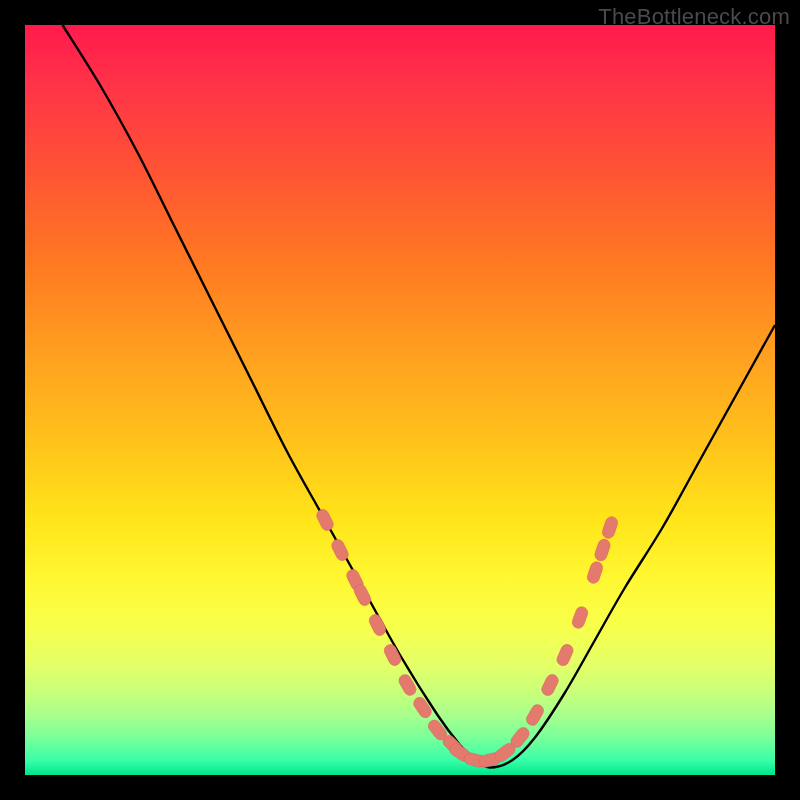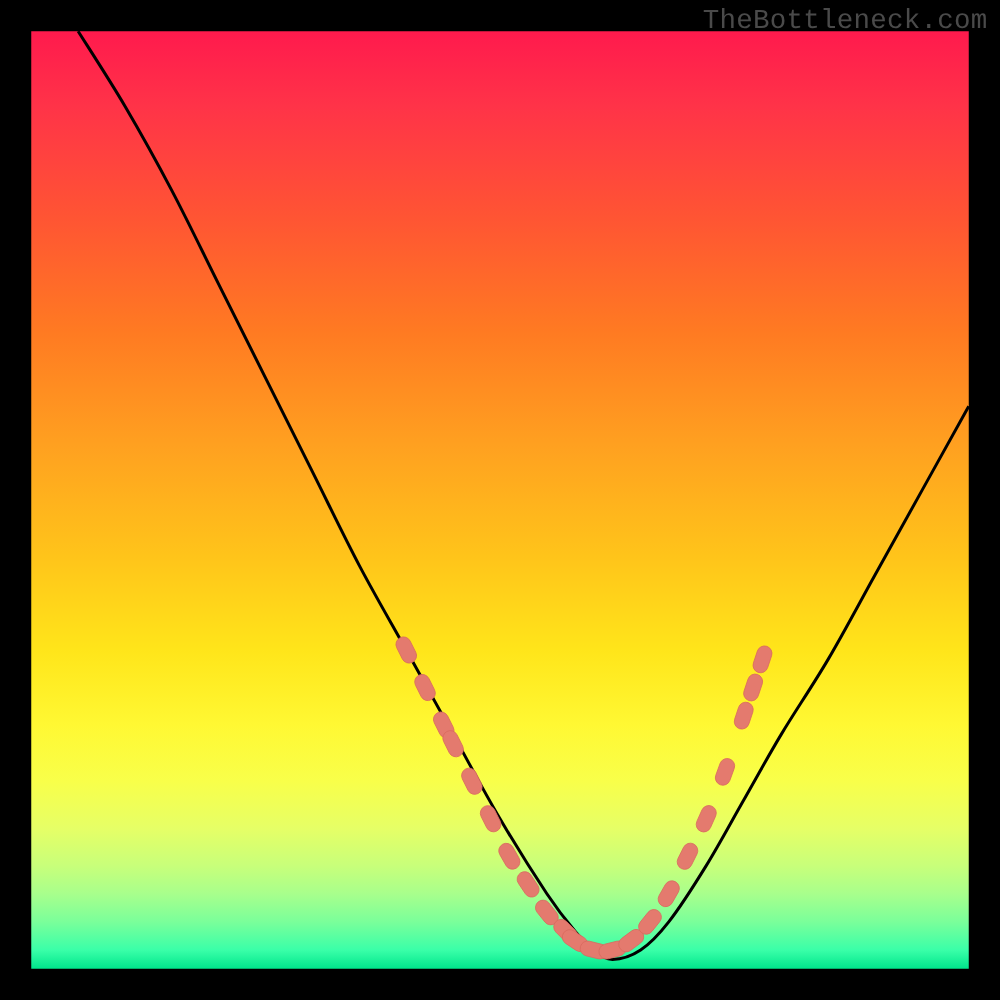--- a/index.html
+++ b/index.html
@@ -50,21 +50,20 @@
   }
   .watermark {
     position: absolute;
     top: 4px;
     right: 10px;
     color: #4a4a4a;
     font-size: 22px;
     font-weight: 500;
     letter-spacing: 0.2px;
     user-select: none;
-    font-family: Liberation Mono, monospace;
   }
 </style>
 </head>
 <body>
 
 <div class="frame">
   <div class="plot-area">
     <svg class="curve" viewBox="0 0 750 750" preserveAspectRatio="none">
       <path d="M 37.5,0 C 43.75,10 62.5,38.75 75,60 C 87.5,81.25 100,103.75 112.5,127.5 C 125,151.25 137.5,177.5 150,202.5 C 162.5,227.5 175,252.5 187.5,277.5 C 200,302.5 212.5,327.5 225,352.5 C 237.5,377.5 250,403.75 262.5,427.5 C 275,451.25 287.5,472.5 300,495 C 312.5,517.5 325,540 337.5,562.5 C 350,585 362.5,608.75 375,630 C 387.5,651.25 402.50000000000006,675 412.50000000000006,690 C 422.50000000000006,705 428.74999999999994,712.5 434.99999999999994,720 C 441.24999999999994,727.5 445,731.25 450,735 C 455,738.75 458.75,742.5 465,742.5 C 471.25,742.5 480,740 487.5,735 C 495,730 501.25000000000006,723.75 510.00000000000006,712.5 C 518.75,701.25 530,683.75 540,667.5 C 550,651.25 560,632.5 570,615 C 580,597.5 588.75,581.25 600,562.5 C 611.25,543.75 625,523.75 637.5,502.5 C 650,481.25 662.5,457.5 675,435 C 687.5,412.5 700,390 712.5,367.5 C 725,345 743.75,311.25 750,300" id="curve-path" fill="none" stroke="#000000" stroke-width="2.4"></path>
       <g id="marker-group">

